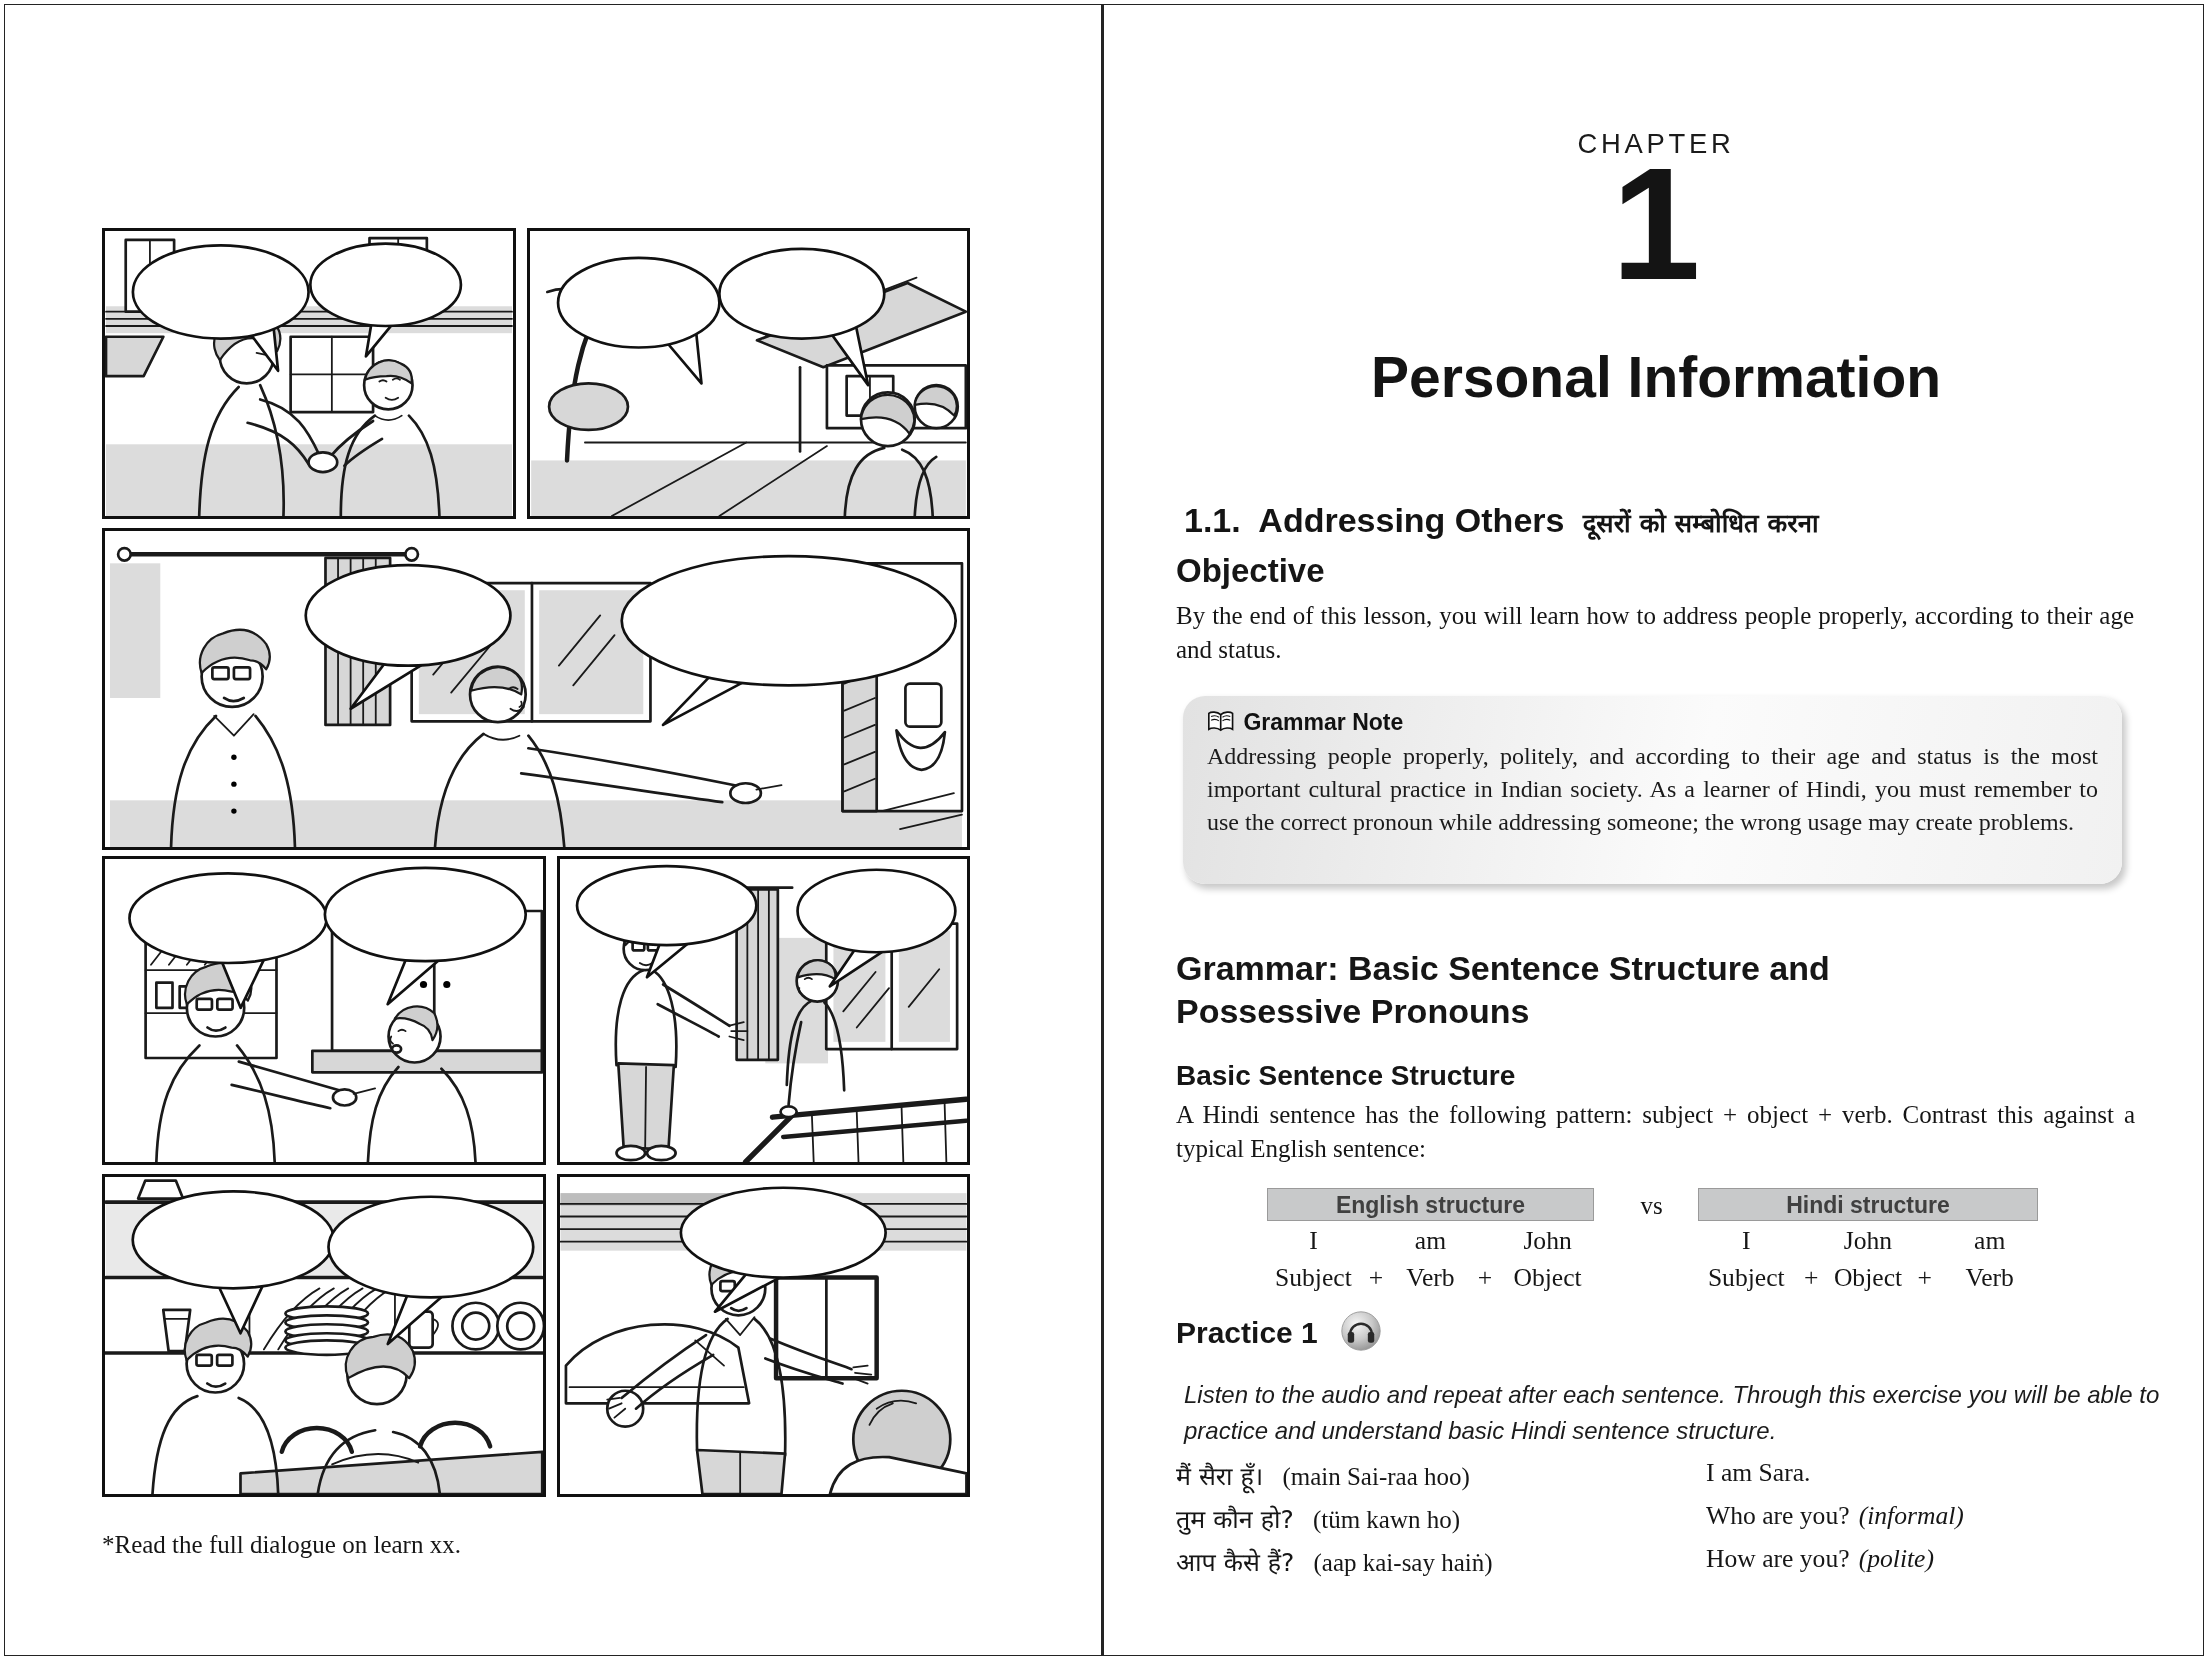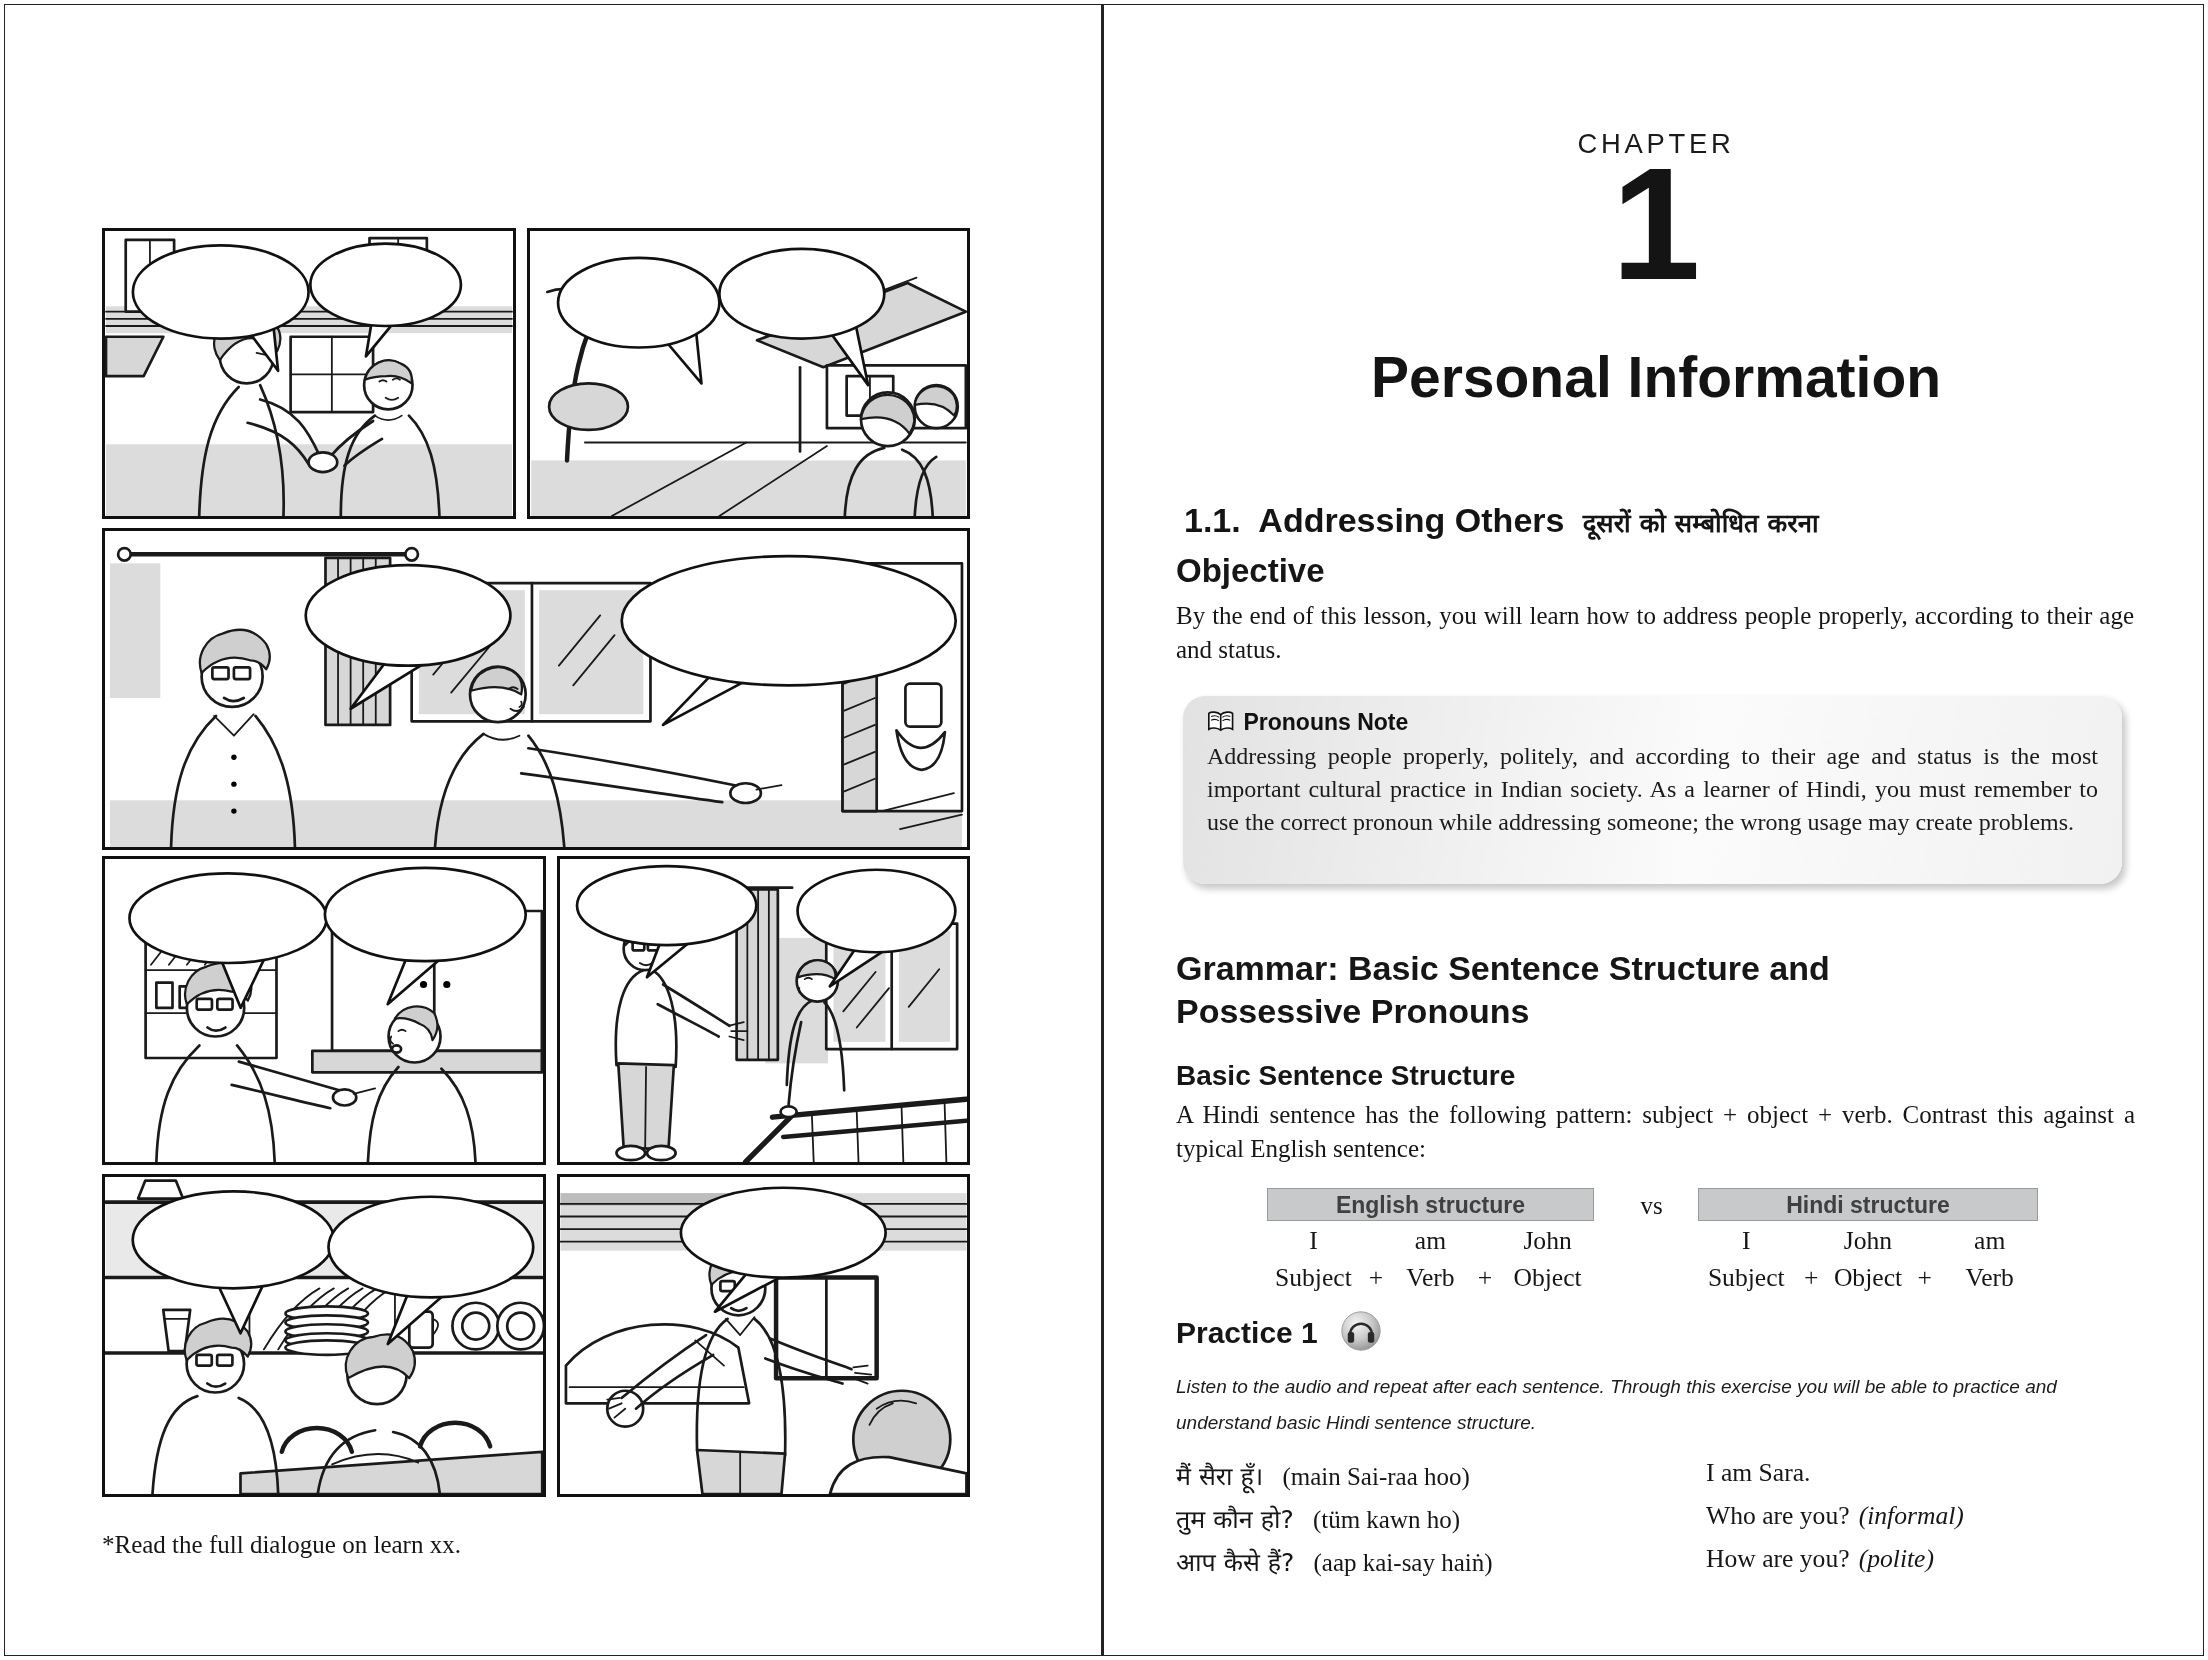--- a/index.html
+++ b/index.html
@@ -60,22 +60,22 @@
   .sgroup.eng{left:164px;width:327px;}
   .sgroup.hin{left:595px;width:340px;}
   .sbar{height:33px;line-height:33px;text-align:center;background:#c8c9ca;border:0.9px solid #9a9a9a;box-sizing:border-box;
         font-family:"Liberation Sans",sans-serif;font-weight:700;font-size:23px;color:#404040;}
   .srow{display:grid;grid-template-columns:1.15fr .4fr .95fr .4fr 1.15fr;font-size:25.6px;height:33px;align-items:center;margin-top:3.7px;}
   .srow span{text-align:center;}
   .vs-label{position:absolute;left:512px;top:0;width:73px;height:33px;line-height:35px;text-align:center;font-size:25px;}
   .practice-head{position:absolute;left:73px;top:1314px;display:flex;align-items:center;}
   .practice-head h3{margin:0;font-family:"Liberation Sans",sans-serif;font-weight:700;font-size:30px;}
   .audio-icon{margin-left:22px;margin-top:-3.7px;}
-  .practice-body{position:absolute;left:73px;top:1369px;width:978px;margin:0;
-                 font-family:"Liberation Sans",sans-serif;font-style:italic;font-size:19px;line-height:36px;color:#1c1c1c;}
+  .practice-body{position:absolute;left:73px;top:1369px;width:978px;margin:8px;
+                 font-family:"Liberation Sans",sans-serif;font-style:italic;font-size:24px;line-height:36px;color:#1c1c1c;}
   .practice-rows{position:absolute;left:73px;top:1458px;width:996px;}
   .prow{position:relative;height:43px;font-size:25.6px;}
   .prow .hindi{font-family:"DejaVu Sans","Liberation Sans",sans-serif;font-size:25px;}
   .prow .translit{margin-left:12.8px;font-size:25px;}
   .prow .eng{position:absolute;left:530px;top:0;font-size:25.6px;text-align:center;}
   .prow .note{font-style:italic;margin-left:9.1px;}
 </style>
 </head>
 <body>
 
@@ -394,21 +394,21 @@
     <h3 class="h-objective">Objective</h3>
     <p class="objective-body">By the end of this lesson, you will learn how to address people properly, according to their age and status.</p>
 
     <aside class="culture-box">
       <div class="culture-head">
         <svg width="27.4" height="22" viewBox="0 0 30 24">
           <path d="M15,4 C11,0.5 4.5,0.5 2,2.5 L2,20 C5,18 11,18 15,21 C19,18 25,18 28,20 L28,2.5 C25.5,0.5 19,0.5 15,4 Z" fill="#ffffff" stroke="#111" stroke-width="1.8"></path>
           <line x1="15" y1="4" x2="15" y2="21" stroke="#111" stroke-width="1.8"></line>
           <path d="M4.5,6 C7.5,4.8 11,5.2 13,6.8 M4.5,10 C7.5,8.8 11,9.2 13,10.8 M17,6.8 C19,5.2 22.5,4.8 25.5,6 M17,10.8 C19,9.2 22.5,8.8 25.5,10" fill="none" stroke="#111" stroke-width="1.2"></path>
         </svg>
-        <span class="lbl">Pronouns Note</span>
+        <span class="lbl">Grammar Note</span>
       </div>
       <p class="culture-body">Addressing people properly, politely, and according to their age and status is the most important cultural practice in Indian society. As a learner of Hindi, you must remember to use the correct pronoun while addressing someone; the wrong usage may create problems.</p>
     </aside>
 
     <h3 class="h-grammar"><span>Grammar: Basic Sentence Structure and</span><br><span>Possessive Pronouns</span></h3>
     <h4 class="h-bss">Basic Sentence Structure</h4>
     <p class="grammar-body">A Hindi sentence has the following pattern: subject + object + verb. Contrast this against a typical English sentence:</p>
 
     <div class="structure">
       <div class="sgroup eng">

